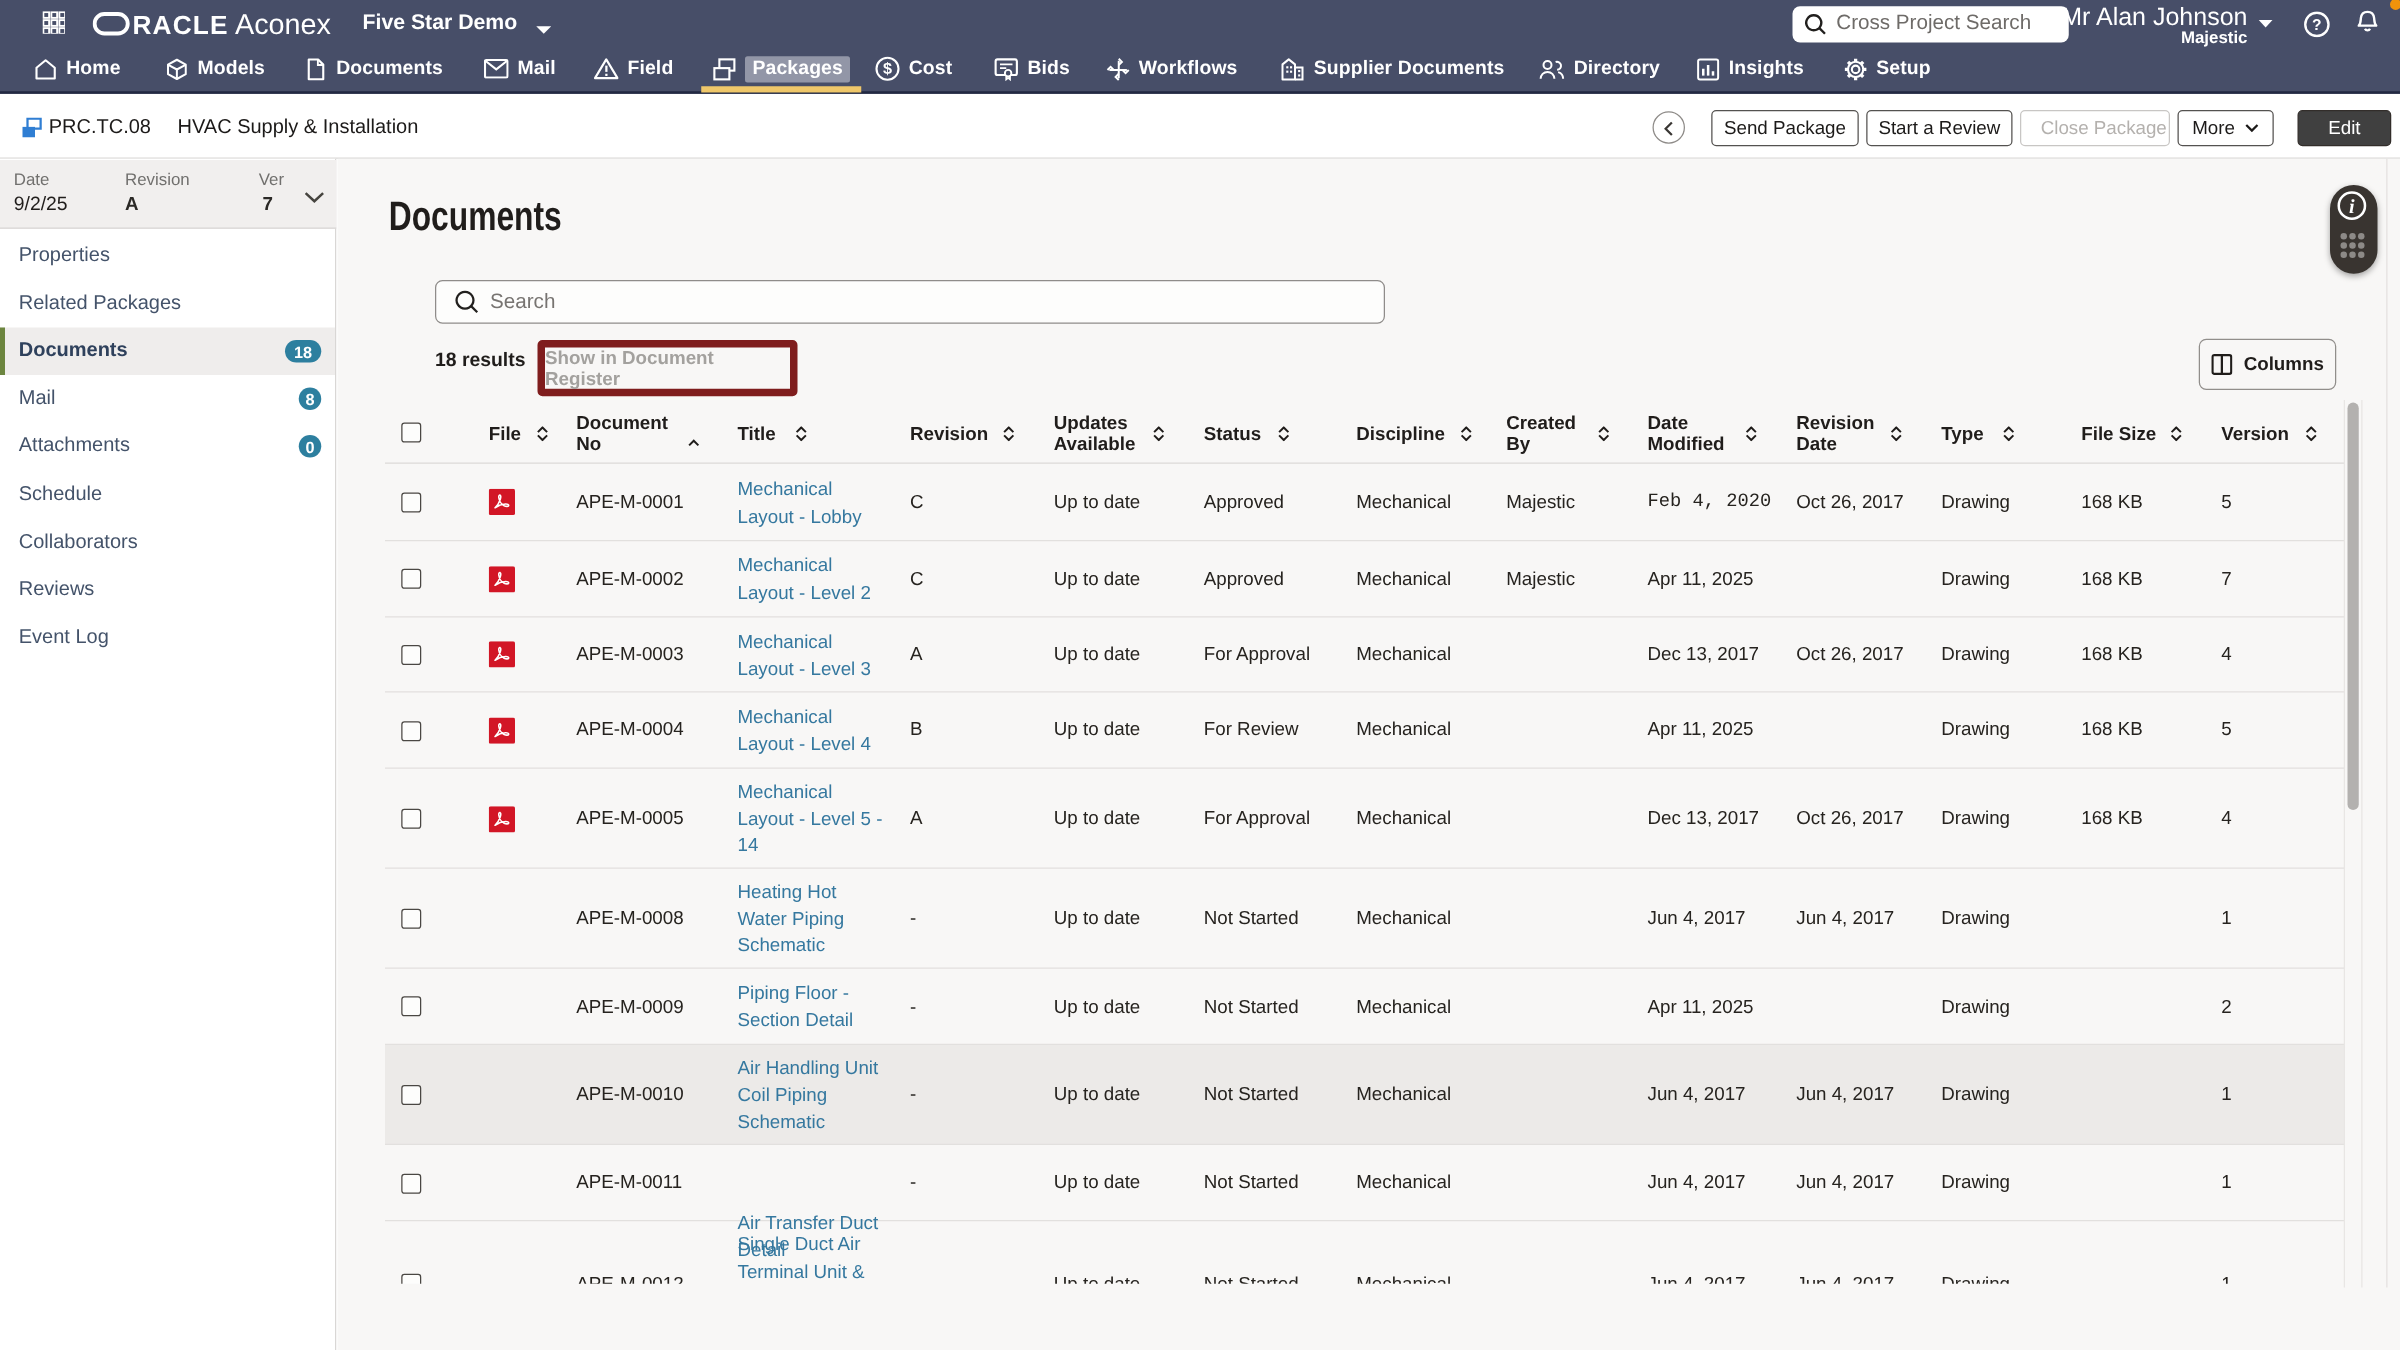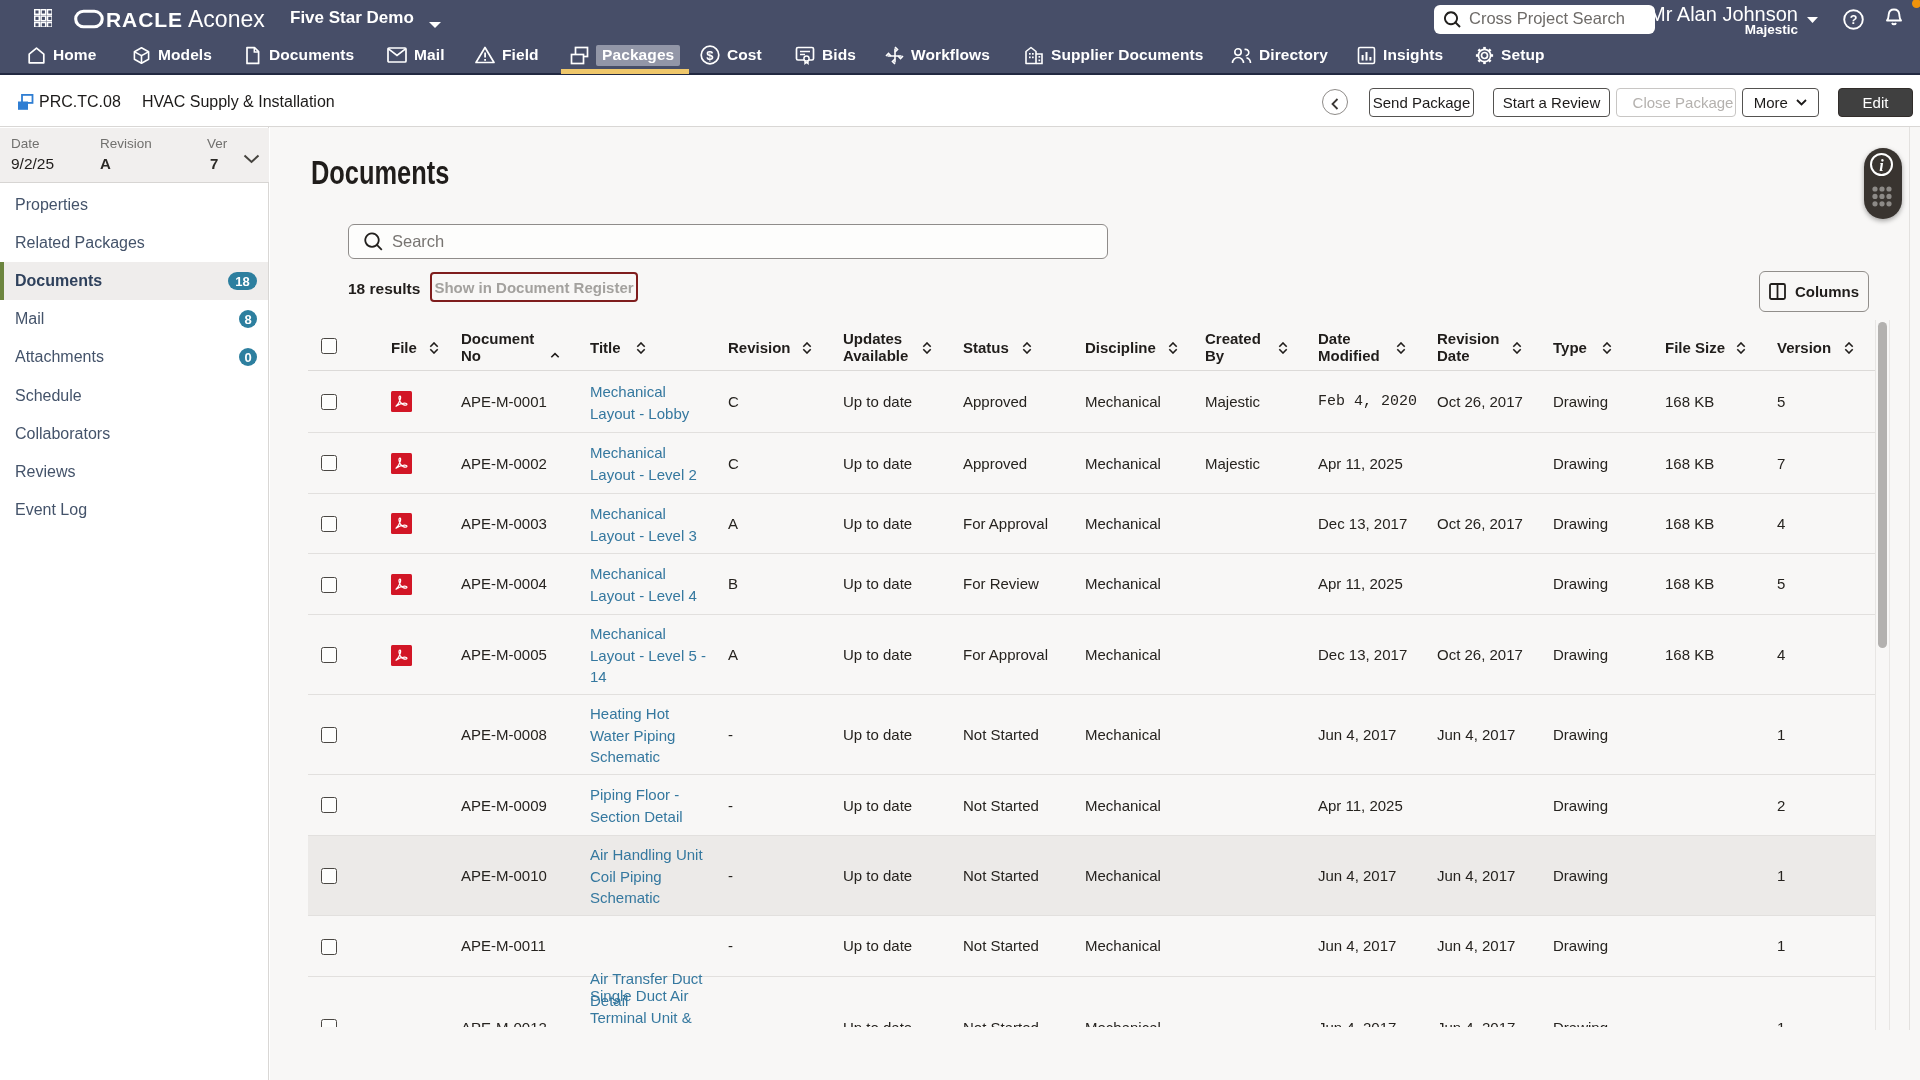--- a/index.html
+++ b/index.html
@@ -184,21 +184,21 @@
 <div class="abs" style="left:17px;top:94px;"><svg class="" style="" width="17" height="17" viewBox="0 0 17 17" fill="none">
       <rect x="5" y="0.9" width="10.5" height="8" stroke="#2f7ed3" stroke-width="1.8" fill="none"></rect>
       <rect x="1" y="7.5" width="10" height="8.3" fill="#2f7ed3"></rect>
     </svg></div>
 <div class="abs" style="left:39px;top:93px;font-size:16px;color:#1c1a19;font-weight:400;">PRC.TC.08</div>
 <div class="abs" style="left:142px;top:93px;font-size:16px;color:#1c1a19;">HVAC Supply &amp; Installation</div>
 <div class="abs" style="left:1322px;top:89px;width:26px;height:26px;border:1px solid #8e8b88;border-radius:50%;"></div>
 <div class="abs" style="left:1331px;top:96px;"><svg class="" style="" width="8" height="12" viewBox="0 0 8 12" fill="none">
       <path d="M6.5 1 L1.5 6 L6.5 11" stroke="#3a3734" stroke-width="1.8" fill="none"></path>
     </svg></div>
-<div class="btn" style="left:1369px;width:105px;">Send Package</div>
+<div class="btn" style="left:1369px;width:118px;">Send Package</div>
 <div class="btn" style="left:1493px;width:117px;">Start a Review</div>
 <div class="btn" style="left:1616px;width:120px;border-color:#c8c6c4;color:#b4b1ae;padding-left:14px;">Close Package</div>
 <div class="btn" style="left:1742px;width:77px;">More&nbsp;&nbsp;<svg class="" style="" width="11" height="7" viewBox="0 0 11 7" fill="none">
       <path d="M1 1 L5.5 5.5 L10 1" stroke="#1c1a19" stroke-width="1.8" fill="none"></path>
     </svg></div>
 <div class="btn" style="left:1838px;width:75px;background:#404040;border-color:#322d2a;color:#fff;">Edit</div>
 <div id="sidebar"></div>
 <div class="abs" style="left:0;top:128px;width:269px;height:55px;background:#f1efee;border-bottom:1px solid #d7d5d3;"></div>
 <div class="abs" style="left:11px;top:136px;font-size:13.5px;color:#71706e;">Date</div>
 <div class="abs" style="left:11px;top:155px;font-size:15.5px;color:#201d1b;">9/2/25</div>
@@ -223,21 +223,21 @@
 <div class="side-item" style="top:491px;">Event Log</div>
 <div id="main"></div>
 <div class="abs" style="left:311px;top:154px;font-size:33px;font-weight:700;color:#201d1b;transform:scaleX(0.77);transform-origin:left top;">Documents</div>
 <div class="abs" style="left:348px;top:224px;width:760px;height:35px;background:#fdfdfc;border:1px solid #8f8c8a;border-radius:6px;"></div>
 <div class="abs" style="left:364px;top:232px;"><svg class="" style="" width="19" height="19" viewBox="0 0 19 19" fill="none">
       <path d="M8 1.4 a6.7 6.7 0 1 0 0.001 0 Z" stroke="#22201e" stroke-width="1.8" fill="none"></path>
       <path d="M12.9 12.9 L17.8 17.8" stroke="#22201e" stroke-width="1.8" fill="none"></path>
     </svg></div>
 <div class="abs" style="left:392px;top:232px;font-size:16.5px;color:#777471;">Search</div>
 <div class="abs" style="left:348px;top:280px;font-size:15.5px;font-weight:700;color:#201d1b;">18 results</div>
-<div class="abs" style="left:430px;top:272px;width:208px;height:30px;border:2px solid #7f1d1d;border-radius:4px;display:flex;align-items:center;justify-content:center;font-size:15px;font-weight:700;color:#a3a19e;">Show in Document Register</div>
+<div class="abs" style="left:430px;top:272px;width:208px;height:45px;border:6px solid #7f1d1d;border-radius:4px;display:flex;align-items:center;justify-content:center;font-size:15px;font-weight:700;color:#a3a19e;">Show in Document Register</div>
 <div class="abs" style="left:1759px;top:271px;width:110px;height:41px;border:1px solid #918e8b;border-radius:6px;display:flex;align-items:center;justify-content:center;font-size:15px;font-weight:700;color:#201d1b;background:#f8f7f6;">
     <svg class="" style="" width="17" height="17" viewBox="0 0 17 17" fill="none">
       <rect x="1" y="1" width="15" height="15" rx="1.5" stroke="#201d1b" stroke-width="1.8" fill="none"></rect>
       <line x1="8.5" y1="1.5" x2="8.5" y2="15.5" stroke="#201d1b" stroke-width="1.8"></line>
     </svg>
     <span style="margin-left:9px;">Columns</span>
   </div>
 <div class="abs" style="left:321px;top:338px;width:16px;height:16px;border:1.6px solid #4a4743;border-radius:2.5px;background:#fdfdfc;"></div>
 <div class="hdrcell" style="left:391px;top:339px;">File</div>
 <div class="abs" style="left:429px;top:340px;"><svg class="" style="" width="10" height="12" viewBox="0 0 10 12" fill="none">

